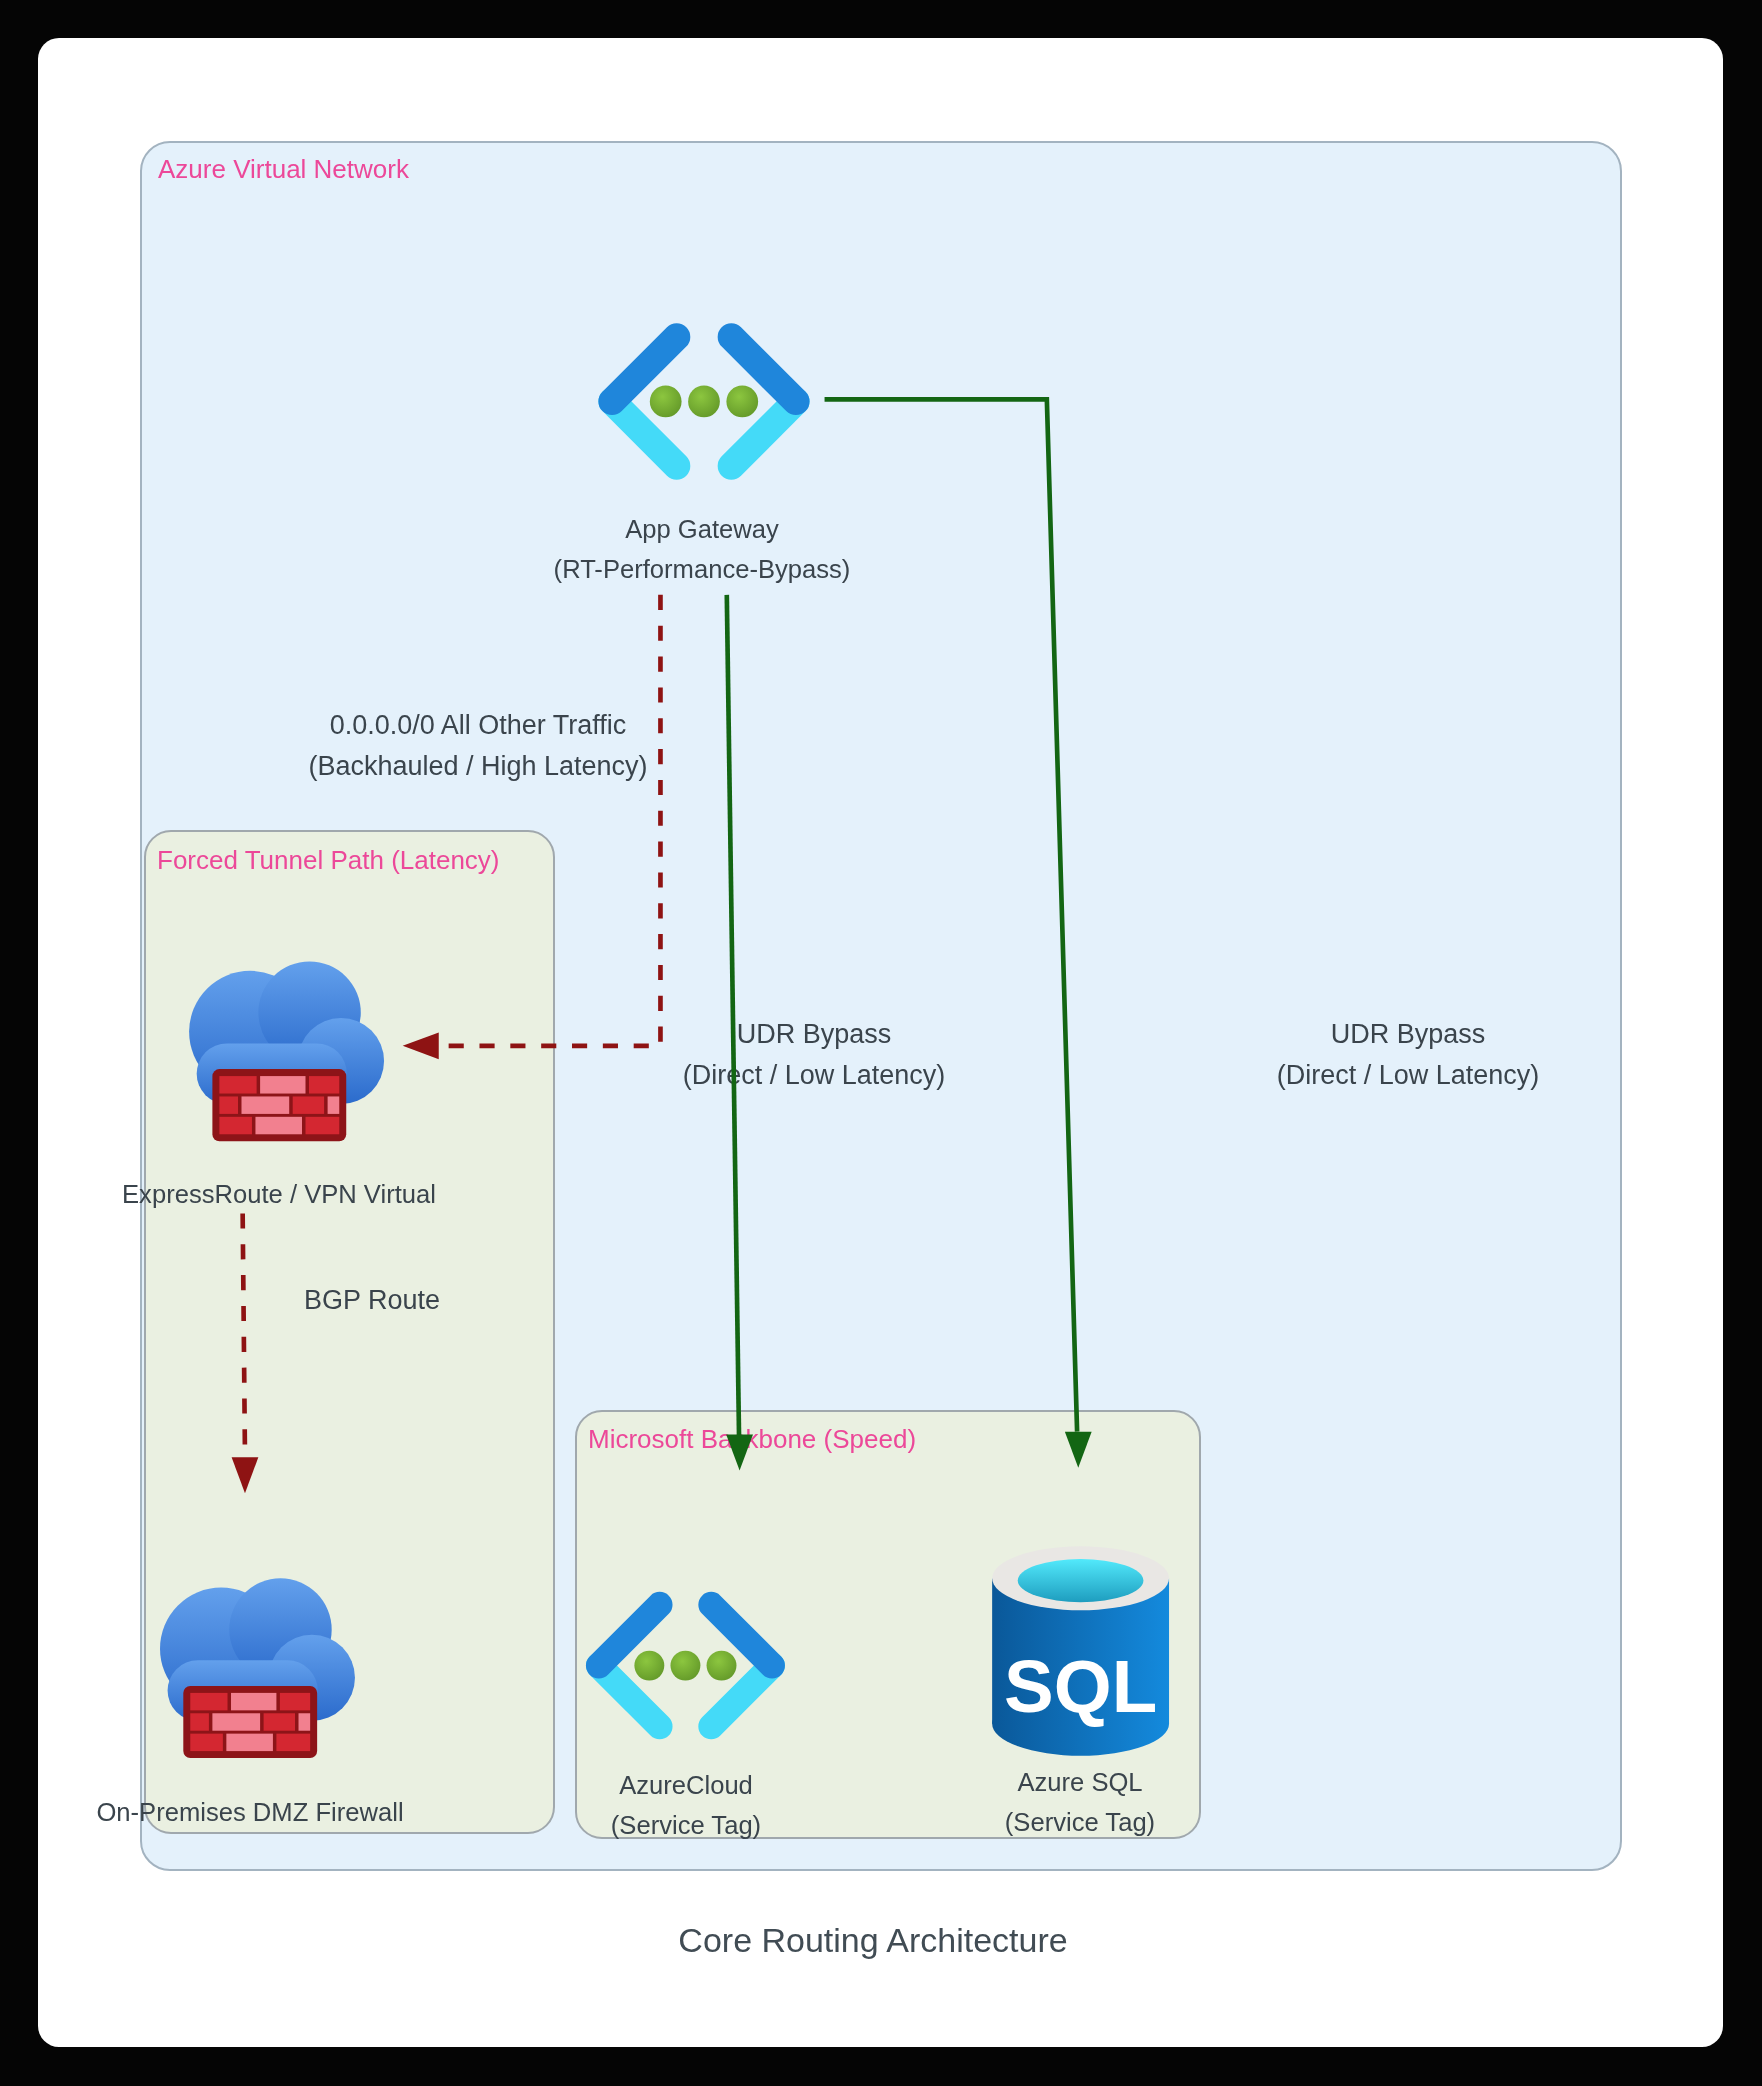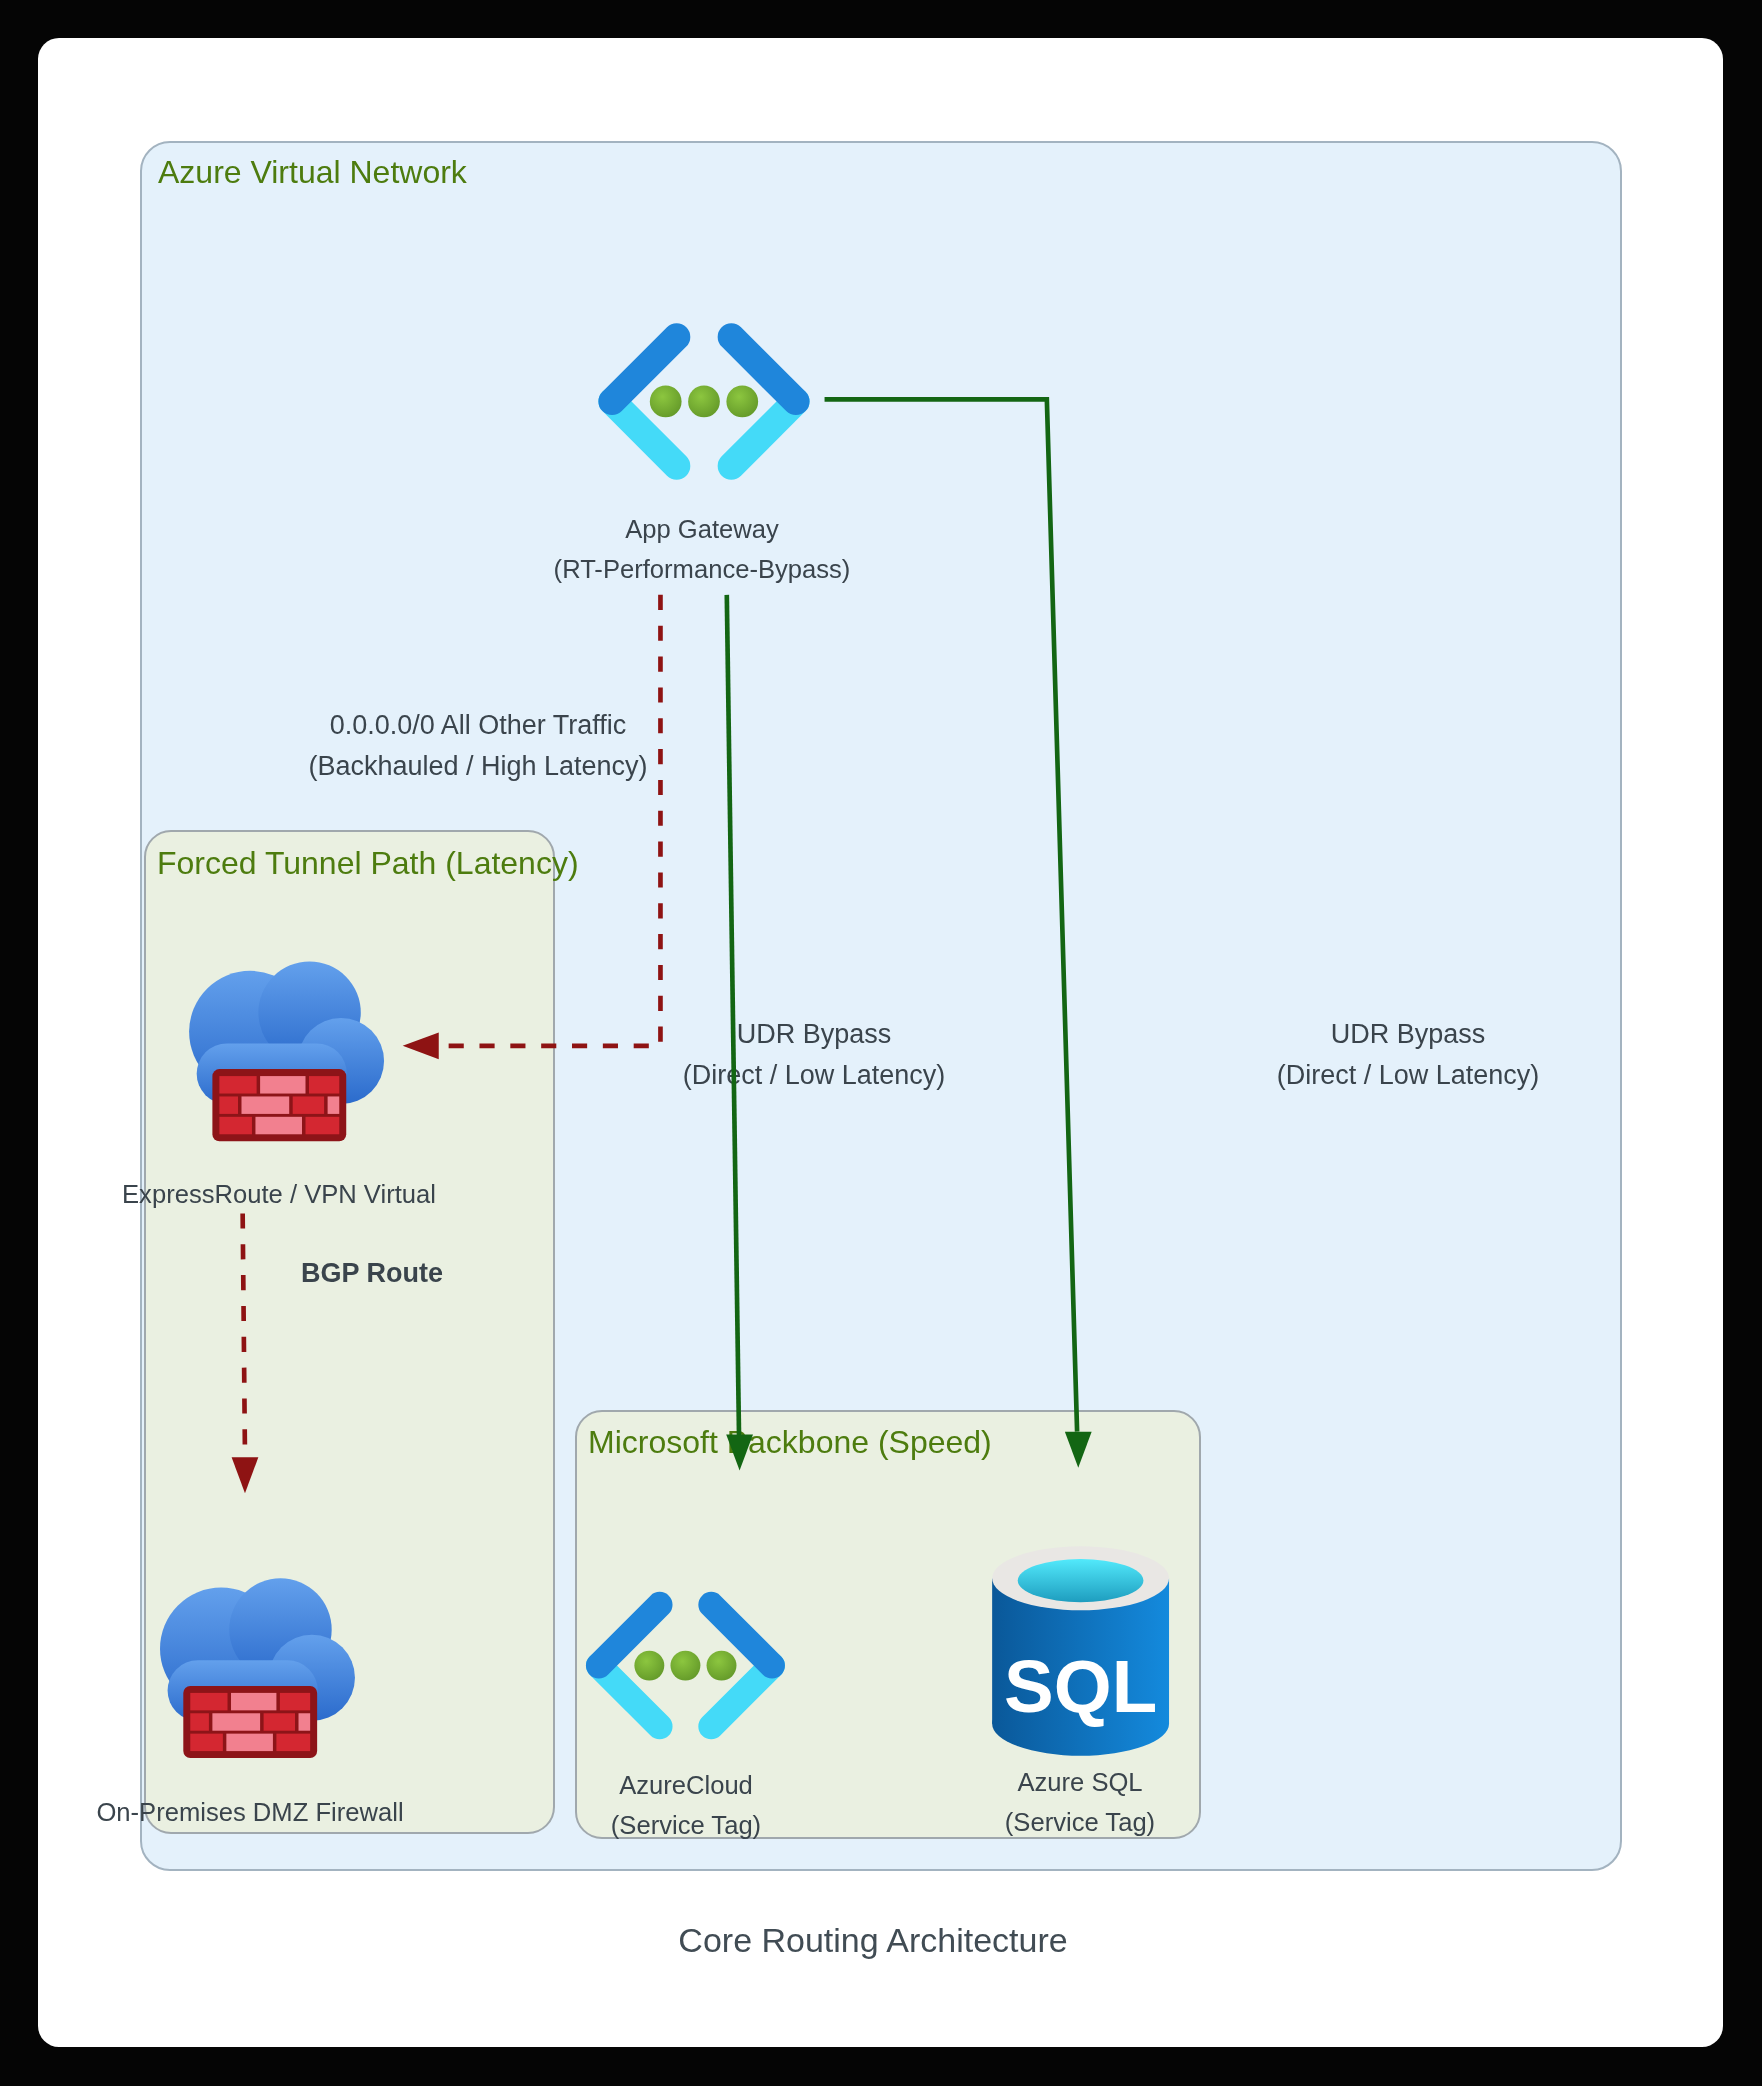--- a/index.html
+++ b/index.html
@@ -22,21 +22,21 @@
     left:144px;top:830px;width:411px;height:1004px;
     background:var(--zone-fill,#eaf0e1);
     border:2.3px solid #a0a8ad;border-radius:27px;
   }
   #backbone-box{
     left:575px;top:1410px;width:626px;height:429px;
     background:var(--zone-fill,#eaf0e1);
     border:2.3px solid #a0a8ad;border-radius:27px;
   }
   .container-label{
-    position:absolute;color:#4d7c0f;font-size:32px;white-space:nowrap;
+    position:absolute;color:#ec4899;font-size:26px;white-space:nowrap;
   }
   .lbl{
     position:absolute;transform:translate(-50%,-50%);
     color:#3a444c;text-align:center;white-space:nowrap;
   }
   .node-label{font-size:25.6px;line-height:40px;}
   .edge-label{font-size:27px;line-height:41px;}
   #title{
     position:absolute;transform:translate(-50%,-50%);
     left:873px;top:1924px;font-size:34px;color:#414c54;white-space:nowrap;margin-top:16px;
@@ -78,21 +78,21 @@
 </div>
 <div class="lbl node-label" style="left:1080px;top:1802px;">
   <div>Azure SQL</div>
   <div>(Service Tag)</div>
 </div>
 
 <div class="lbl edge-label" style="left:478px;top:746px;">
   <div>0.0.0.0/0 All Other Traffic</div>
   <div>(Backhauled / High Latency)</div>
 </div>
-<div class="lbl edge-label" style="left:372px;top:1273px;font-weight:bold;">BGP Route</div>
+<div class="lbl edge-label" style="left:372px;top:1300px;">BGP Route</div>
 <div class="lbl edge-label" style="left:814px;top:1055px;">
   <div>UDR Bypass</div>
   <div>(Direct / Low Latency)</div>
 </div>
 <div class="lbl edge-label" style="left:1408px;top:1055px;">
   <div>UDR Bypass</div>
   <div>(Direct / Low Latency)</div>
 </div>
 
 <div id="title">Core Routing Architecture</div>

